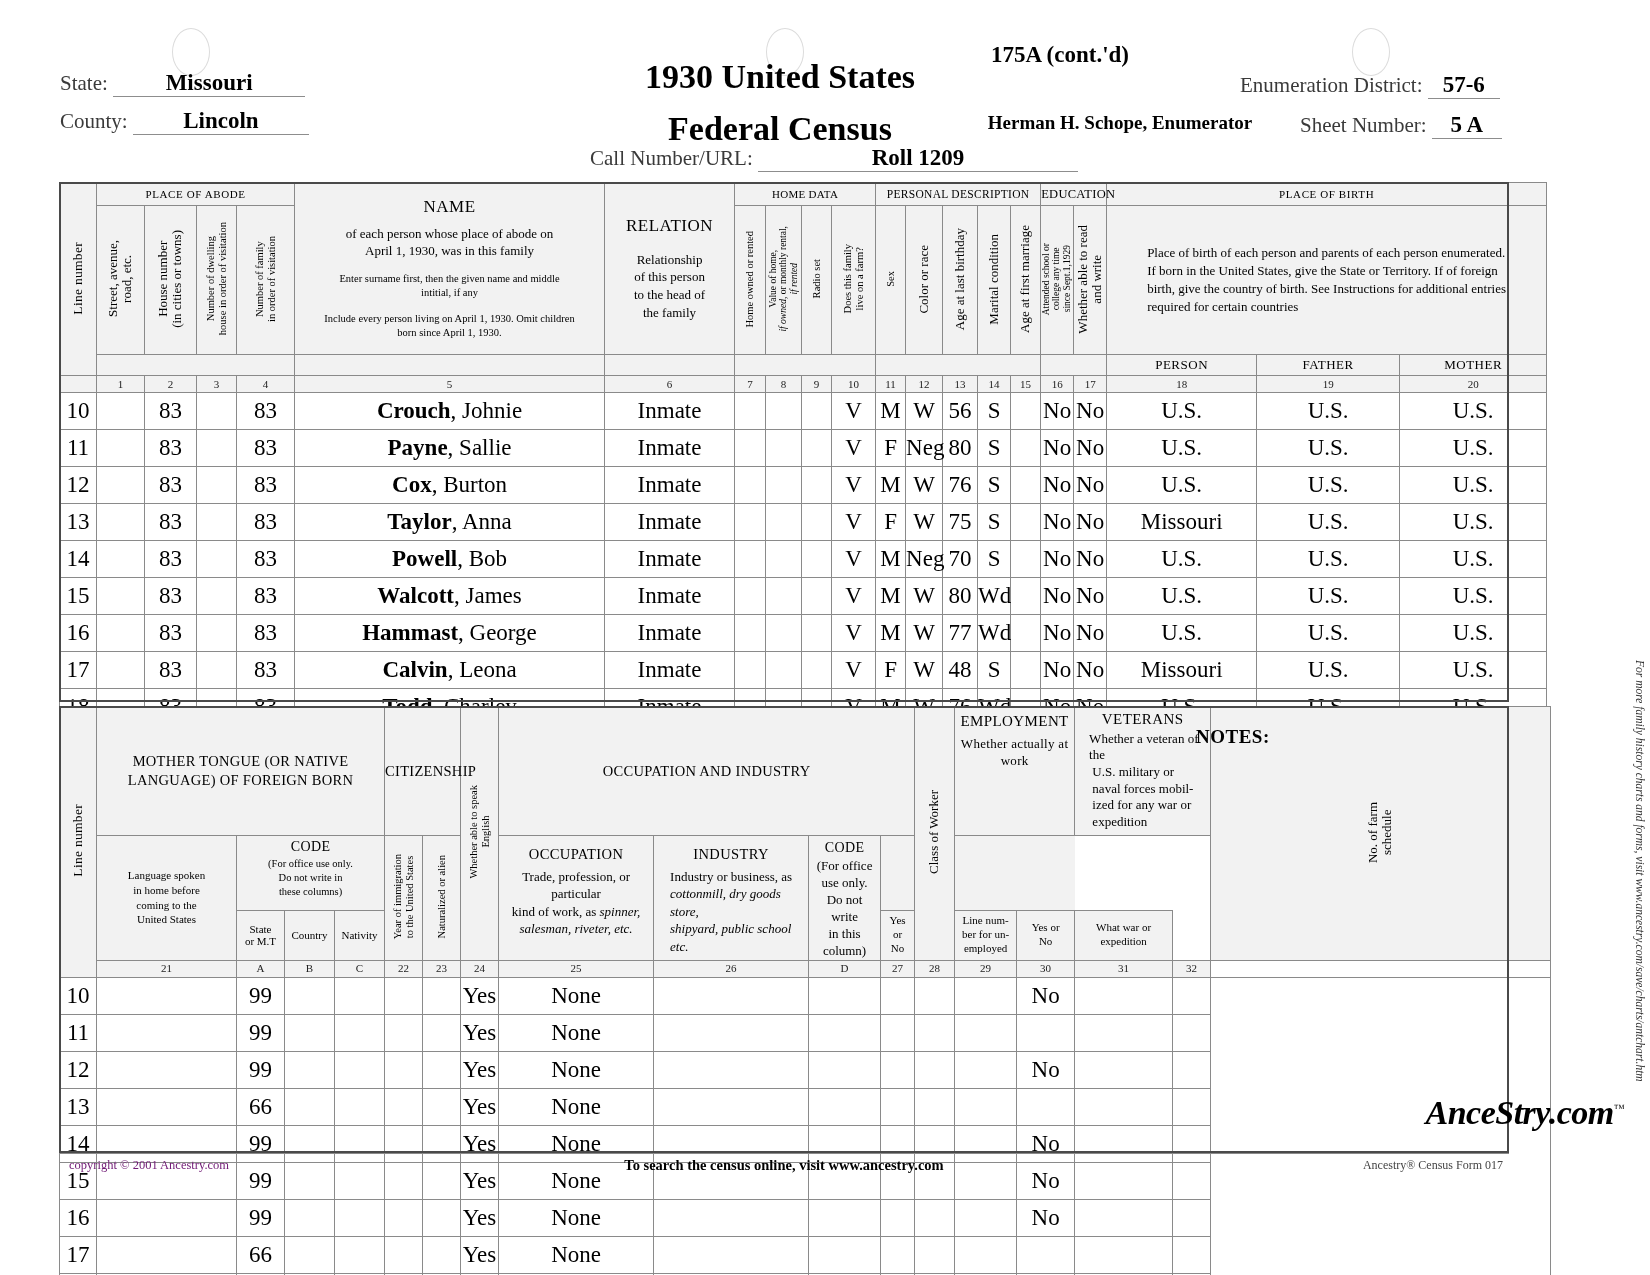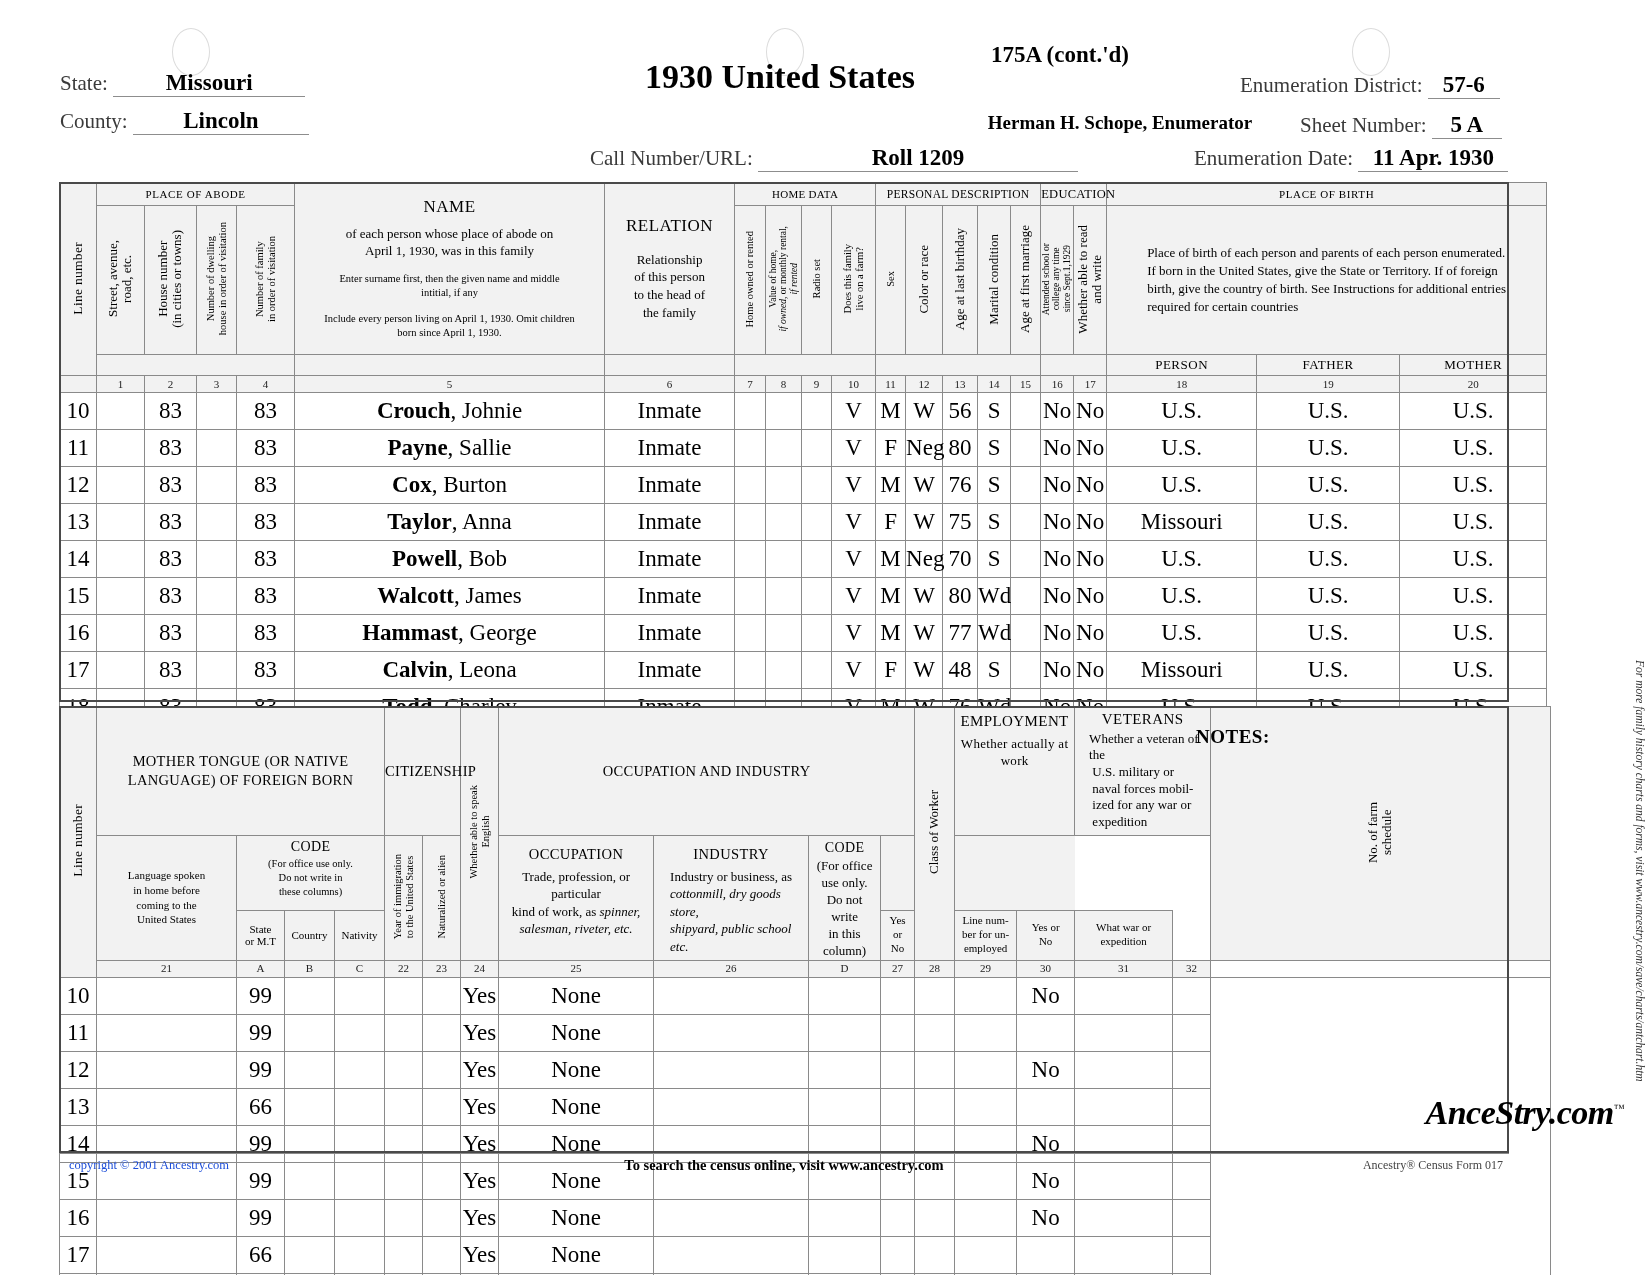--- a/index.html
+++ b/index.html
@@ -51,21 +51,21 @@
   
   tr.datarow td{background:#fff;height:36px;font-size:23px;}
   .tleft{text-align:left;padding-left:8px;}
 
   
   .frameTop{position:absolute;left:59px;top:182px;width:1450px;height:520px;border:2px solid #4a4a4a;box-sizing:border-box;pointer-events:none;}
   .frameBot{position:absolute;left:59px;top:706px;width:1450px;height:447px;border:2px solid #4a4a4a;box-sizing:border-box;pointer-events:none;}
 
   
   .footbar{position:absolute;left:59px;top:1153px;width:1450px;height:26px;border-top:1px solid #8a8a8a;}
-  .foot-l{position:absolute;left:10px;top:4px;font-size:12.5px;color:#1d4ed8;}
+  .foot-l{position:absolute;left:10px;top:4px;font-size:12.5px;color:#701a75;}
   .foot-c{position:absolute;left:0;right:0;top:3px;text-align:center;font-size:14.5px;font-weight:bold;}
   .foot-r{position:absolute;right:6px;top:4px;font-size:12px;color:#444;}
 
   .sidetext{
     position:absolute;right:4px;top:660px;
     writing-mode:vertical-rl;
     font-size:11.5px;color:#333;white-space:nowrap;
     font-style:italic;
   }
   .logo{position:absolute;right:26px;top:1094px;font-family:"Liberation Serif",serif;
@@ -78,20 +78,21 @@
 
 <div class="page">
 
   <div class="hole" style="left:172px;top:28px;"></div>
   <div class="hole" style="left:766px;top:28px;"></div>
   <div class="hole" style="left:1352px;top:28px;"></div>
 
   <div class="hdr">
 
     <div class="ctitle" style="left:560px;top:58px;width:440px;font-size:34px;">1930 United States</div>
+    <div class="ctitle" style="left:560px;top:110px;width:440px;font-size:34px;">Federal Census</div>
     <div class="ctitle" style="left:900px;top:42px;width:320px;font-size:23px;">175A (cont.'d)</div>
     <div class="ctitle" style="left:930px;top:112px;width:380px;font-size:19px;">Herman H. Schope, Enumerator</div>
 
     <div class="fld" style="left:60px;top:70px;">
       <span class="lbl">State:</span>
       <span class="uline" style="width:192px;">Missouri</span>
     </div>
     <div class="fld" style="left:60px;top:108px;">
       <span class="lbl">County:</span>
       <span class="uline" style="width:176px;">Lincoln</span>
@@ -102,24 +103,20 @@
       <span class="uline" style="width:320px;">Roll 1209</span>
     </div>
 
     <div class="fld" style="left:1240px;top:72px;">
       <span class="lbl">Enumeration District:</span>
       <span class="uline" style="width:72px;">57-6</span>
     </div>
     <div class="fld" style="left:1300px;top:112px;">
       <span class="lbl">Sheet Number:</span>
       <span class="uline" style="width:70px;">5 A</span>
-    </div>
-    <div class="fld" style="left:1194px;top:145px;">
-      <span class="lbl">Enumeration Date:</span>
-      <span class="uline" style="width:150px;">11 Apr. 1930</span>
     </div>
   </div>
 
   <table class="grid" style="position:absolute;left:59px;top:182px;width:1450px;">
     <colgroup>
       <col style="width:37px">
         <col style="width:48px">
         <col style="width:52px">
         <col style="width:40px">
         <col style="width:58px">

